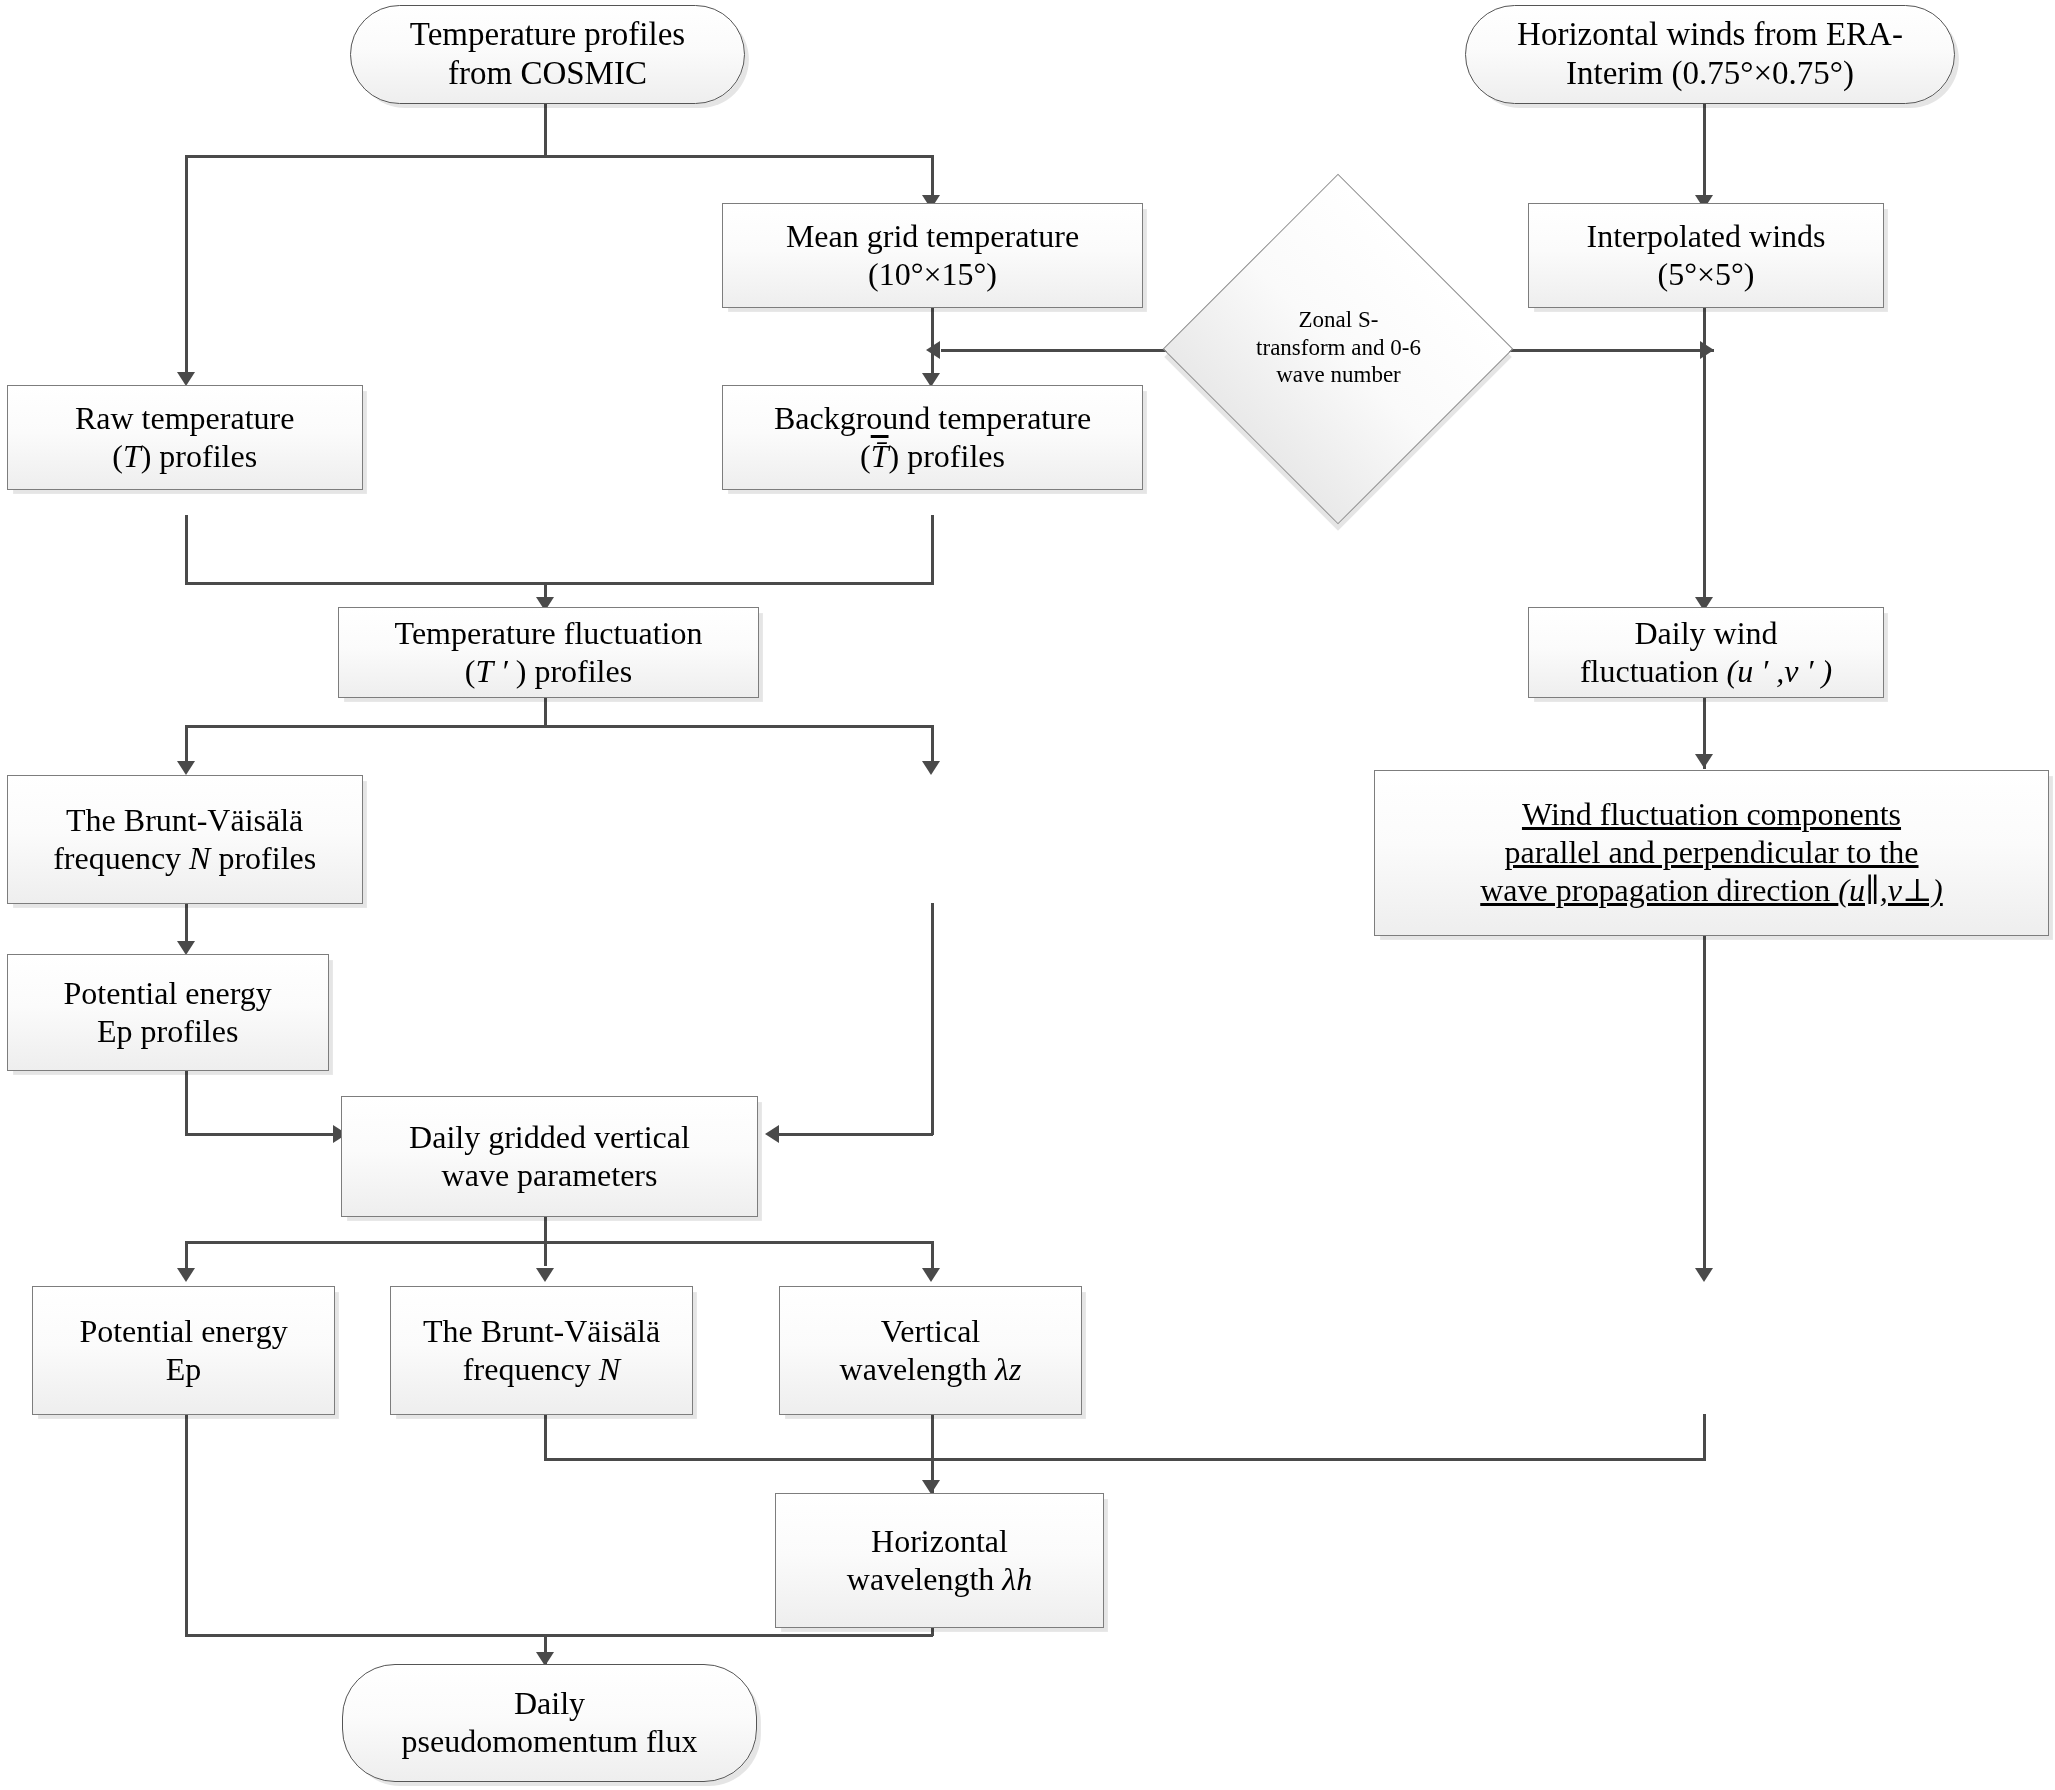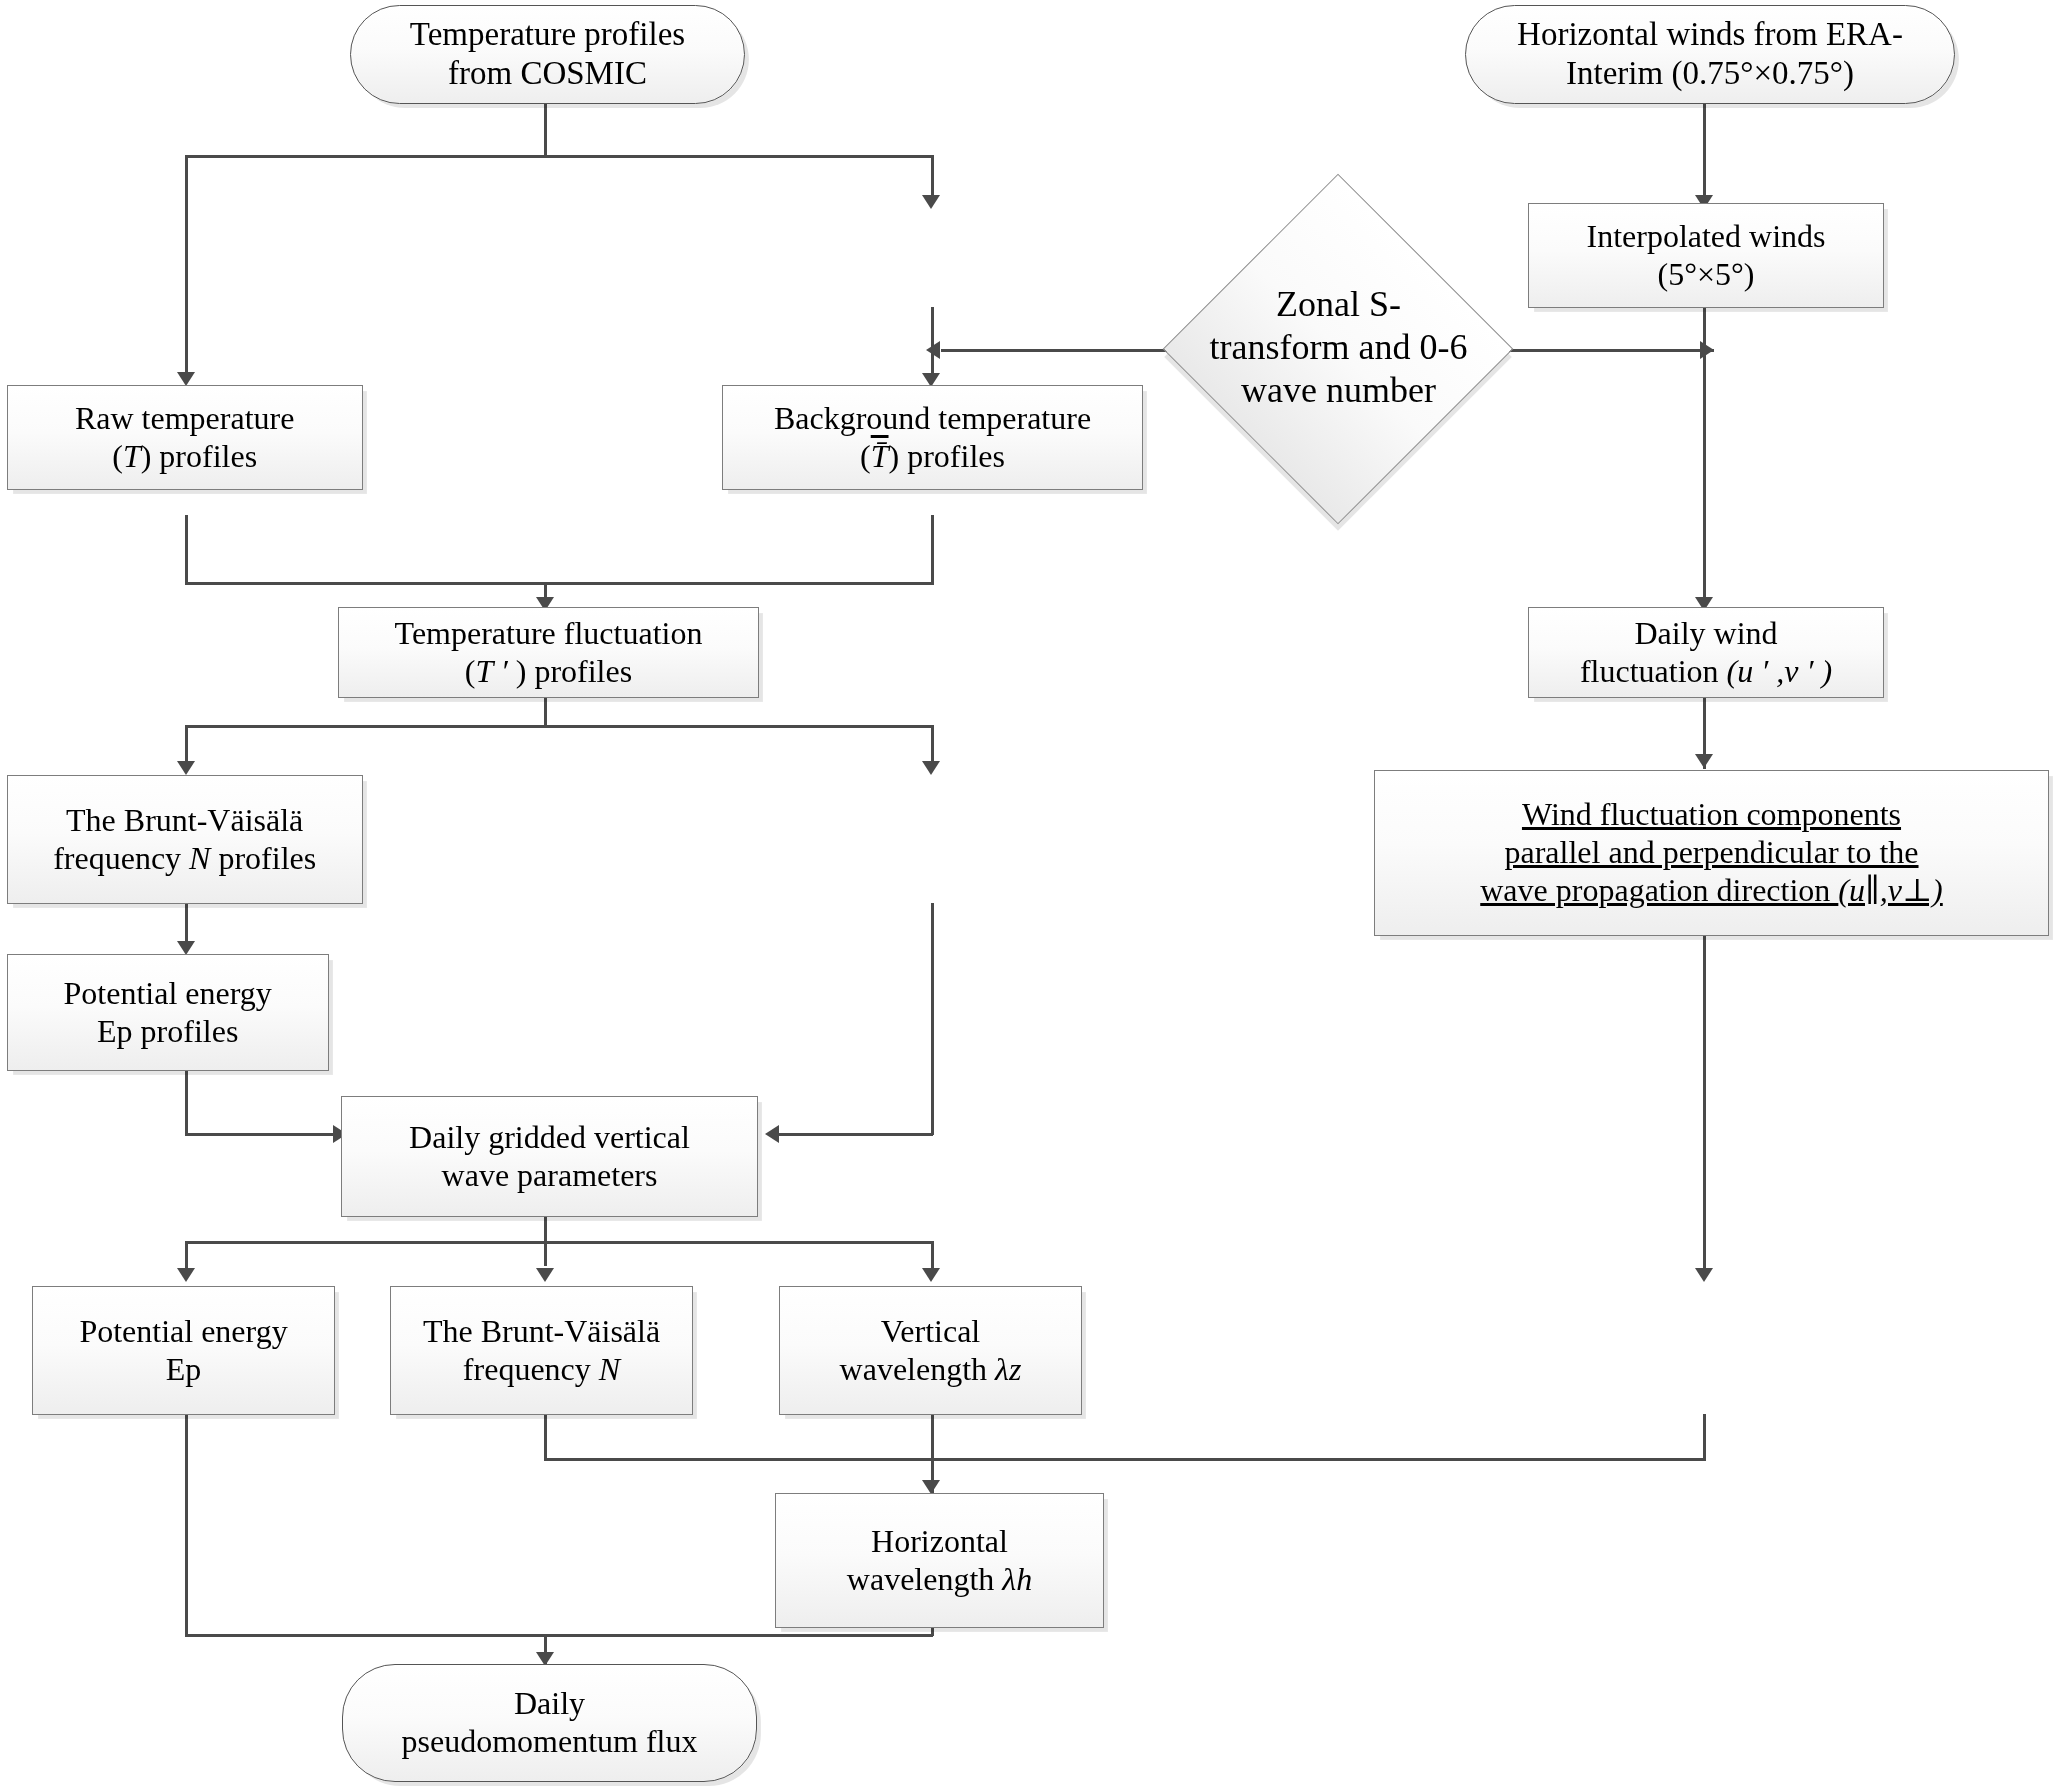--- a/index.html
+++ b/index.html
@@ -41,21 +41,21 @@
   .lnv{width:2.8px;}
   .lnh{height:2.8px;}
   .arrow{position:absolute;width:0;height:0;}
   .arrow-down{border-left:9.5px solid transparent;border-right:9.5px solid transparent;border-top:14.5px solid #4a4a4a;}
   .arrow-left{border-top:9.5px solid transparent;border-bottom:9.5px solid transparent;border-right:14.5px solid #4a4a4a;}
   .arrow-right{border-top:9.5px solid transparent;border-bottom:9.5px solid transparent;border-left:14.5px solid #4a4a4a;}
 
   
   .fs-lg{font-size:33px;}
   .fs-md{font-size:32px;}
-  .fs-sm{font-size:36px;}
+  .fs-sm{font-size:23px;}
   i.v{font-style:italic;}
   .ovl{ text-decoration:overline; font-style:italic;}
 </style>
 </head>
 <body>
 
 <div id="stage">
 
   <div class="ln lnv" style="left:544px;top:103px;width:2.8px;height:53px;"></div>
   <div class="ln lnh" style="left:185px;top:155px;width:747px;"></div>
@@ -130,20 +130,23 @@
   <div class="arrow arrow-down" style="left:536px;top:1652px;"></div>
 
   <div class="node rounded fs-lg" style="left:350px;top:4.5px;width:395px;height:99px;">
     <span class="txt"><span>Temperature profiles</span><br><span>from COSMIC</span></span>
   </div>
 
   <div class="node rounded fs-lg" style="left:1465px;top:4.5px;width:490px;height:99px;">
     <span class="txt"><span>Horizontal winds from ERA-</span><br><span>Interim  (0.75°×0.75°)</span></span>
   </div>
 
+  <div class="node plain fs-md" style="left:722px;top:203px;width:421px;height:105px;">
+    <span class="txt"><span>Mean grid temperature</span><br><span>(10°×15°)</span></span>
+  </div>
 
   <div class="node plain fs-md" style="left:1528px;top:365width:356px;top:203px;width:356px;height:105px;">
     <span class="txt"><span>Interpolated winds</span><br><span>(5°×5°)</span></span>
   </div>
 
   <div class="diamond" style="left:1214px;top:225px;width:246px;height:246px;"></div>
   <div class="diamond-label fs-sm" style="left:1191px;top:275px;width:295px;height:145px;">
     <span class="txt"><span>Zonal S-</span><br><span>transform and 0-6</span><br><span>wave number</span></span>
   </div>
 

